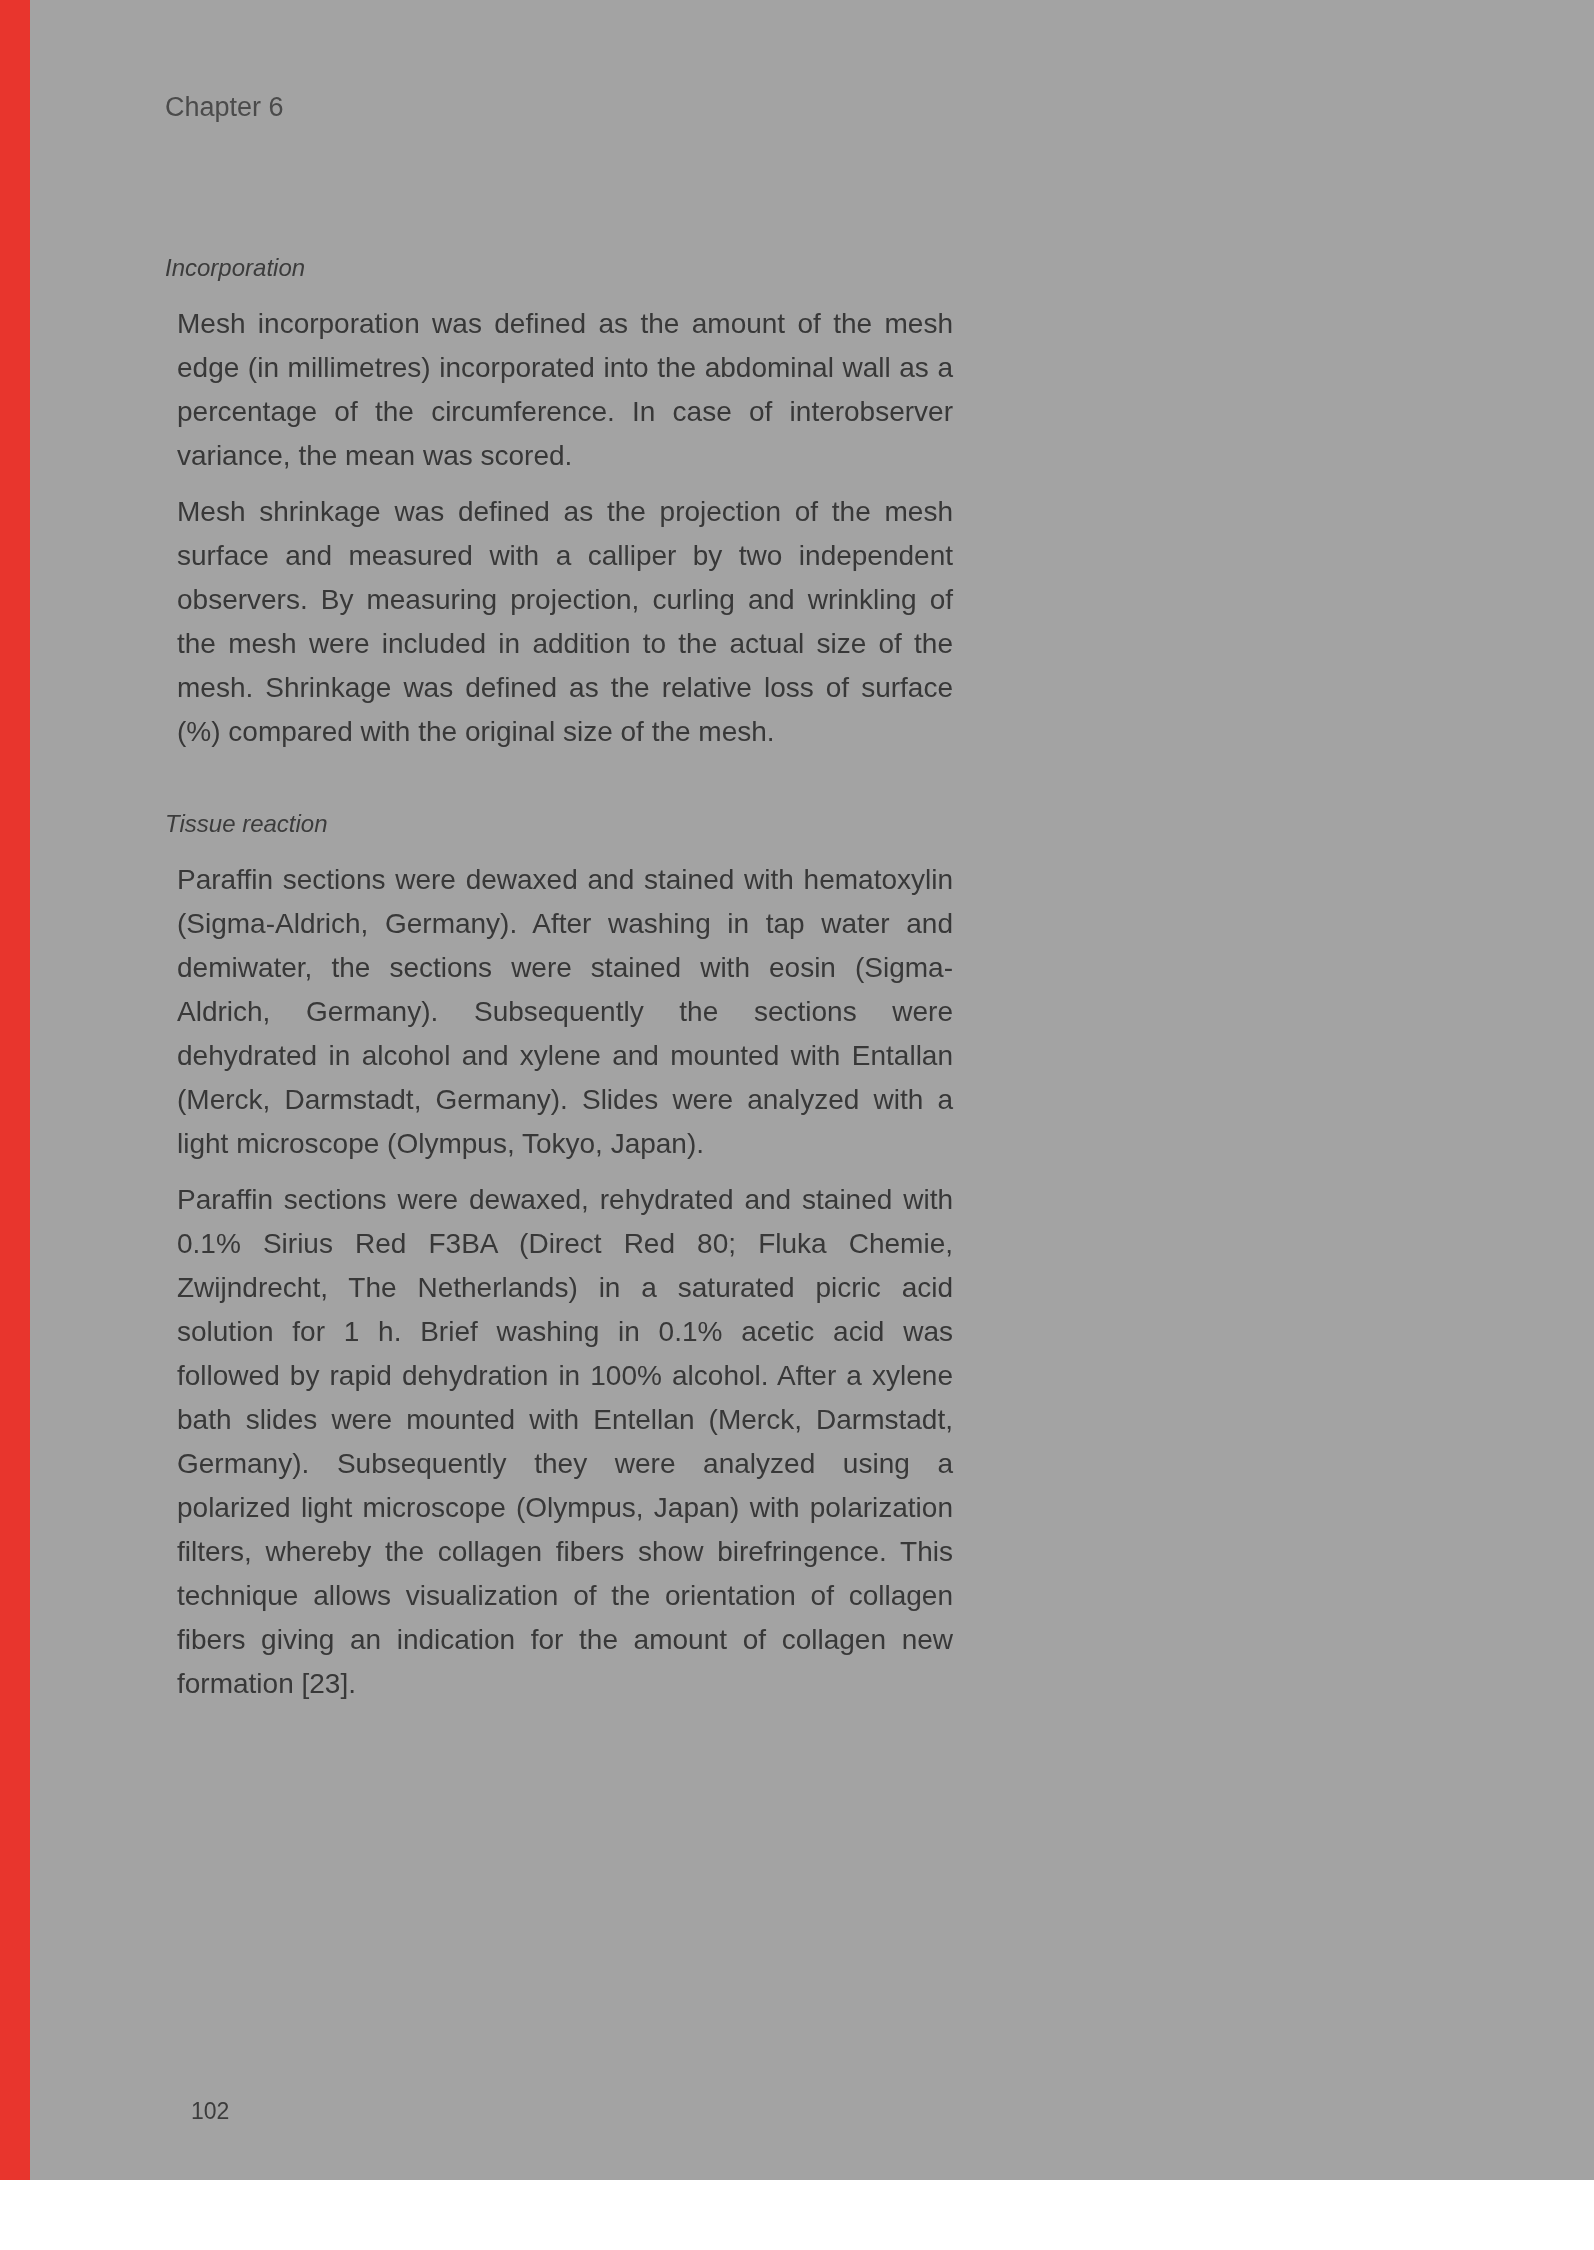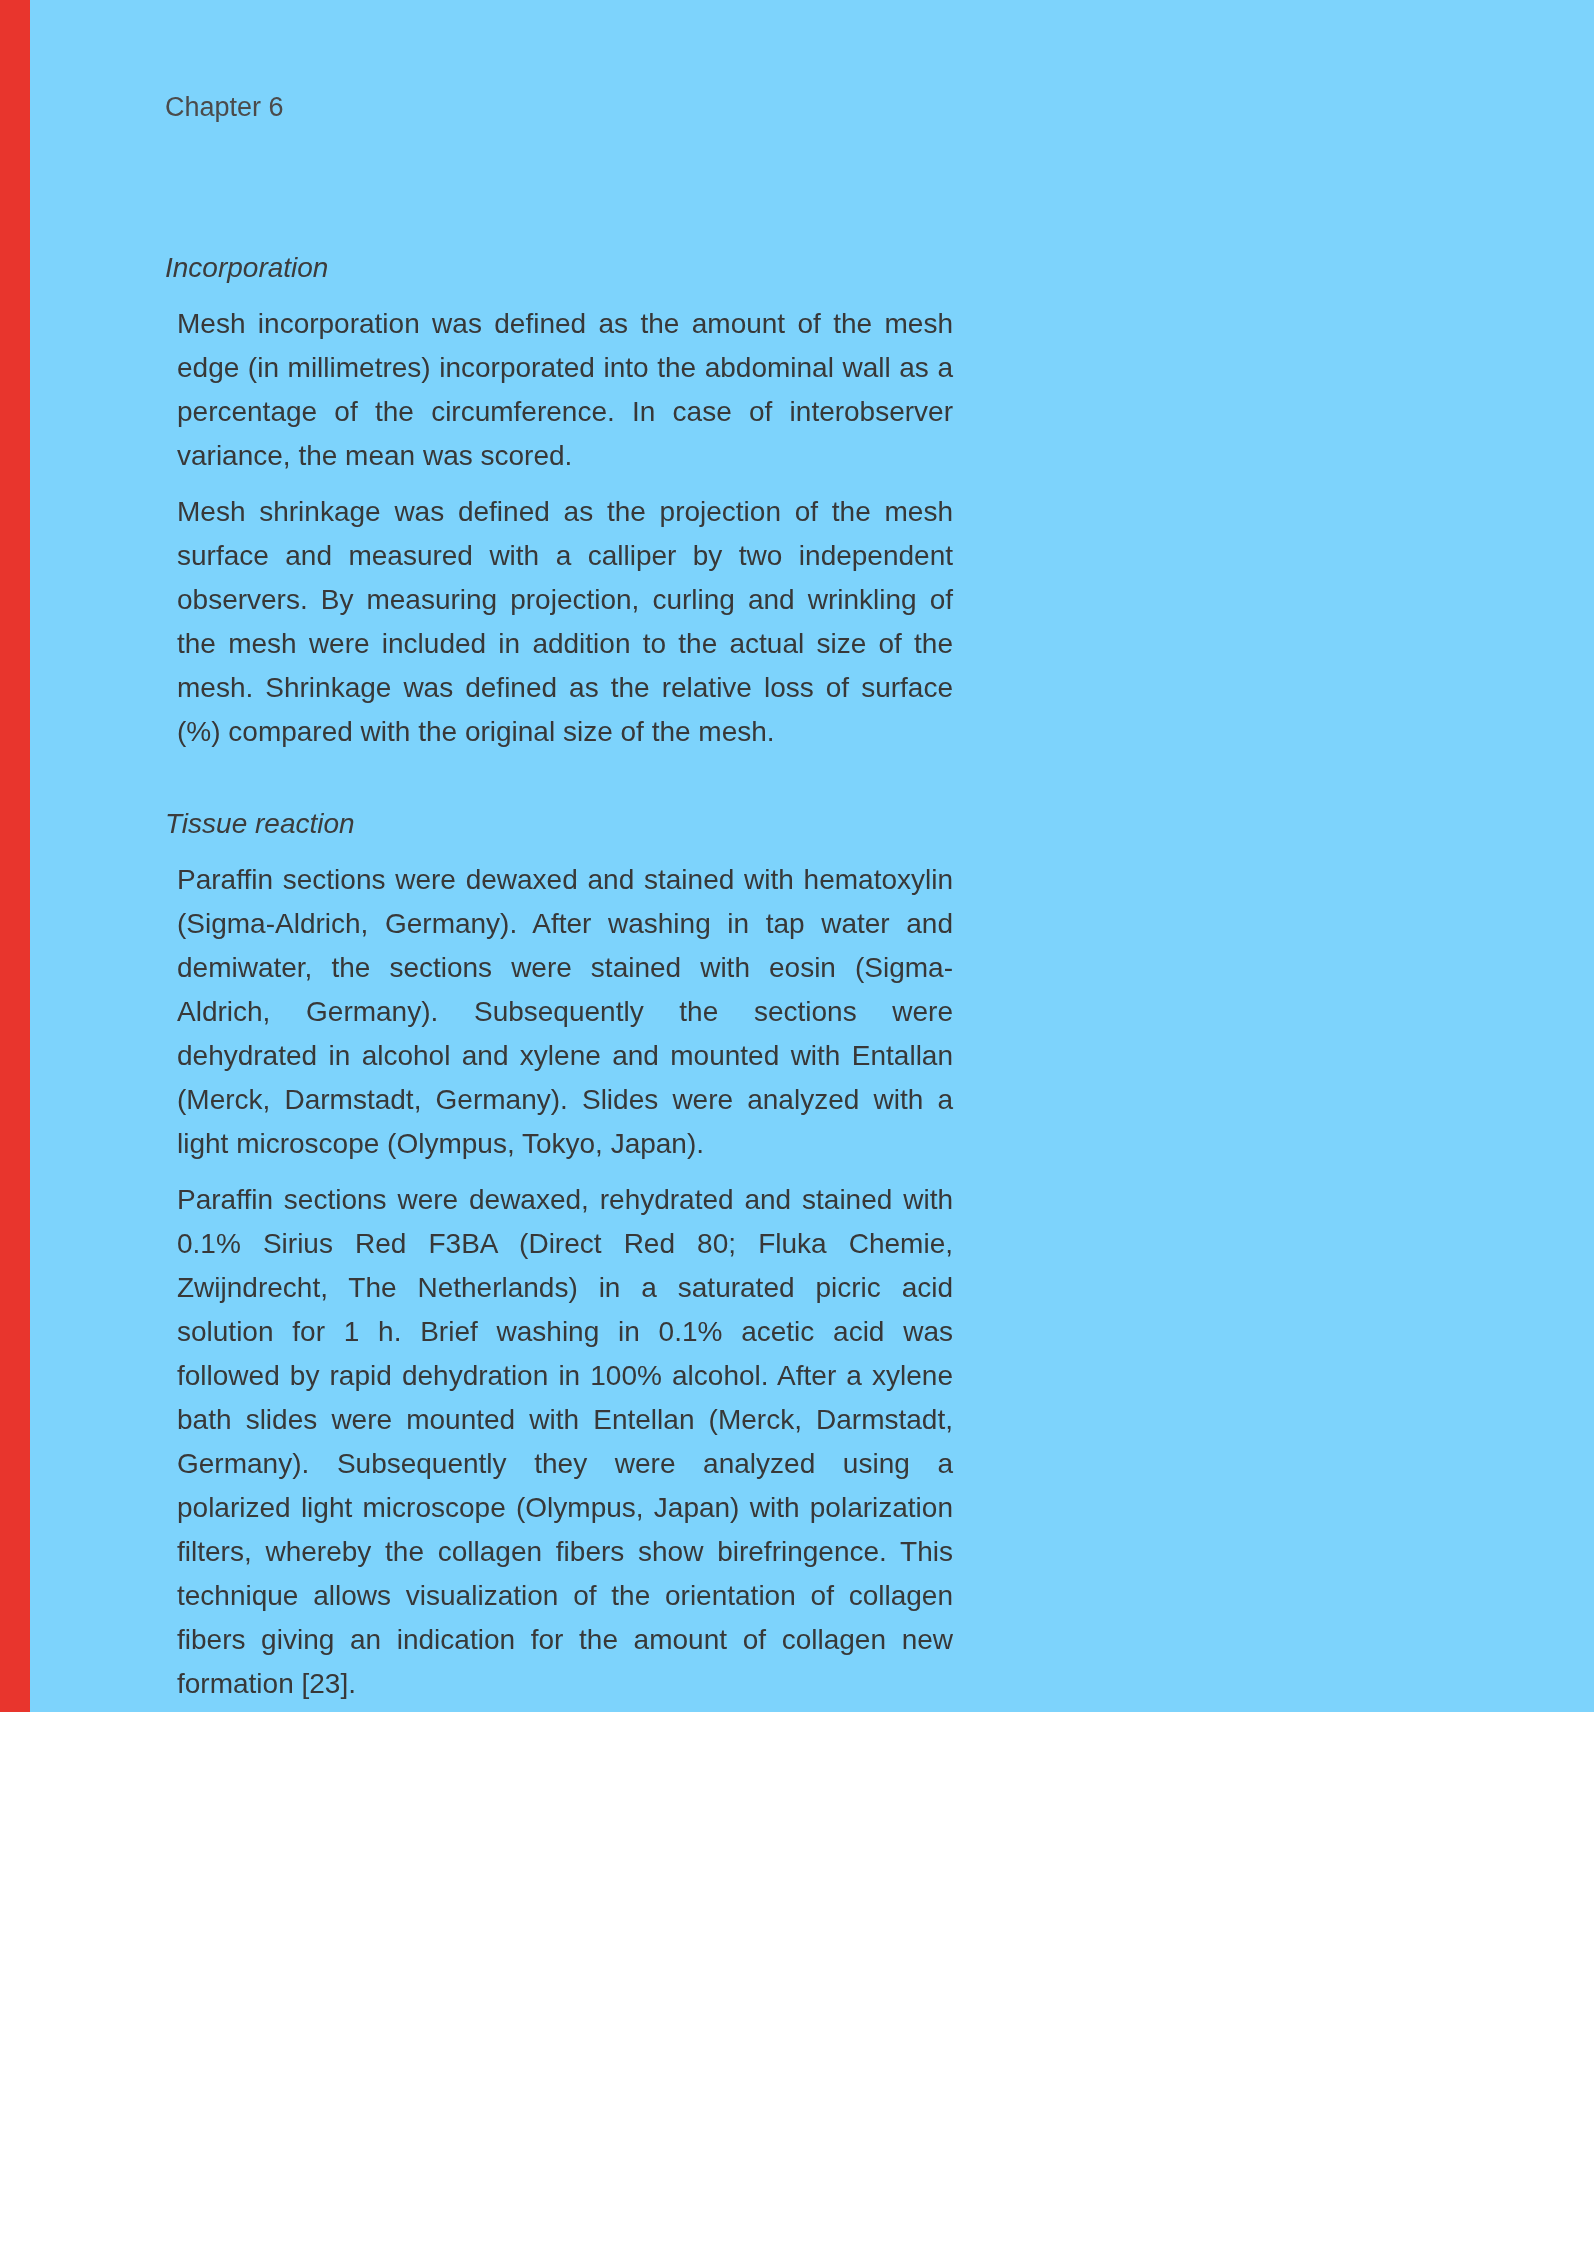--- a/index.html
+++ b/index.html
@@ -3,22 +3,22 @@
 <meta charset="utf-8">
 <style>
   html, body {
     margin: 0;
     padding: 0;
     background: #ffffff;
   }
   .page {
     position: relative;
     width: 1594px;
-    height: 1712px;
-    background: #7dd3fc;
+    height: 2180px;
+    background: #a3a3a3;
     font-family: "Liberation Sans", sans-serif;
     color: #3a3a3a;
     overflow: hidden;
   }
   .accent-bar {
     position: absolute;
     left: 0;
     top: 0;
     width: 30px;
     height: 100%;
@@ -37,21 +37,21 @@
     color: #4b4b4b;
   }
   section {
     margin: 0;
   }
   section.first {
     margin-top: 0;
   }
   .section-heading {
     margin: 48px 0 0 0;
-    font-size: 28px;
+    font-size: 24px;
     line-height: 44px;
     font-style: italic;
     font-weight: normal;
     color: #3c3c3c;
   }
   section.first .section-heading {
     margin-top: 120px;
   }
   .section-body {
     margin: 12px;

